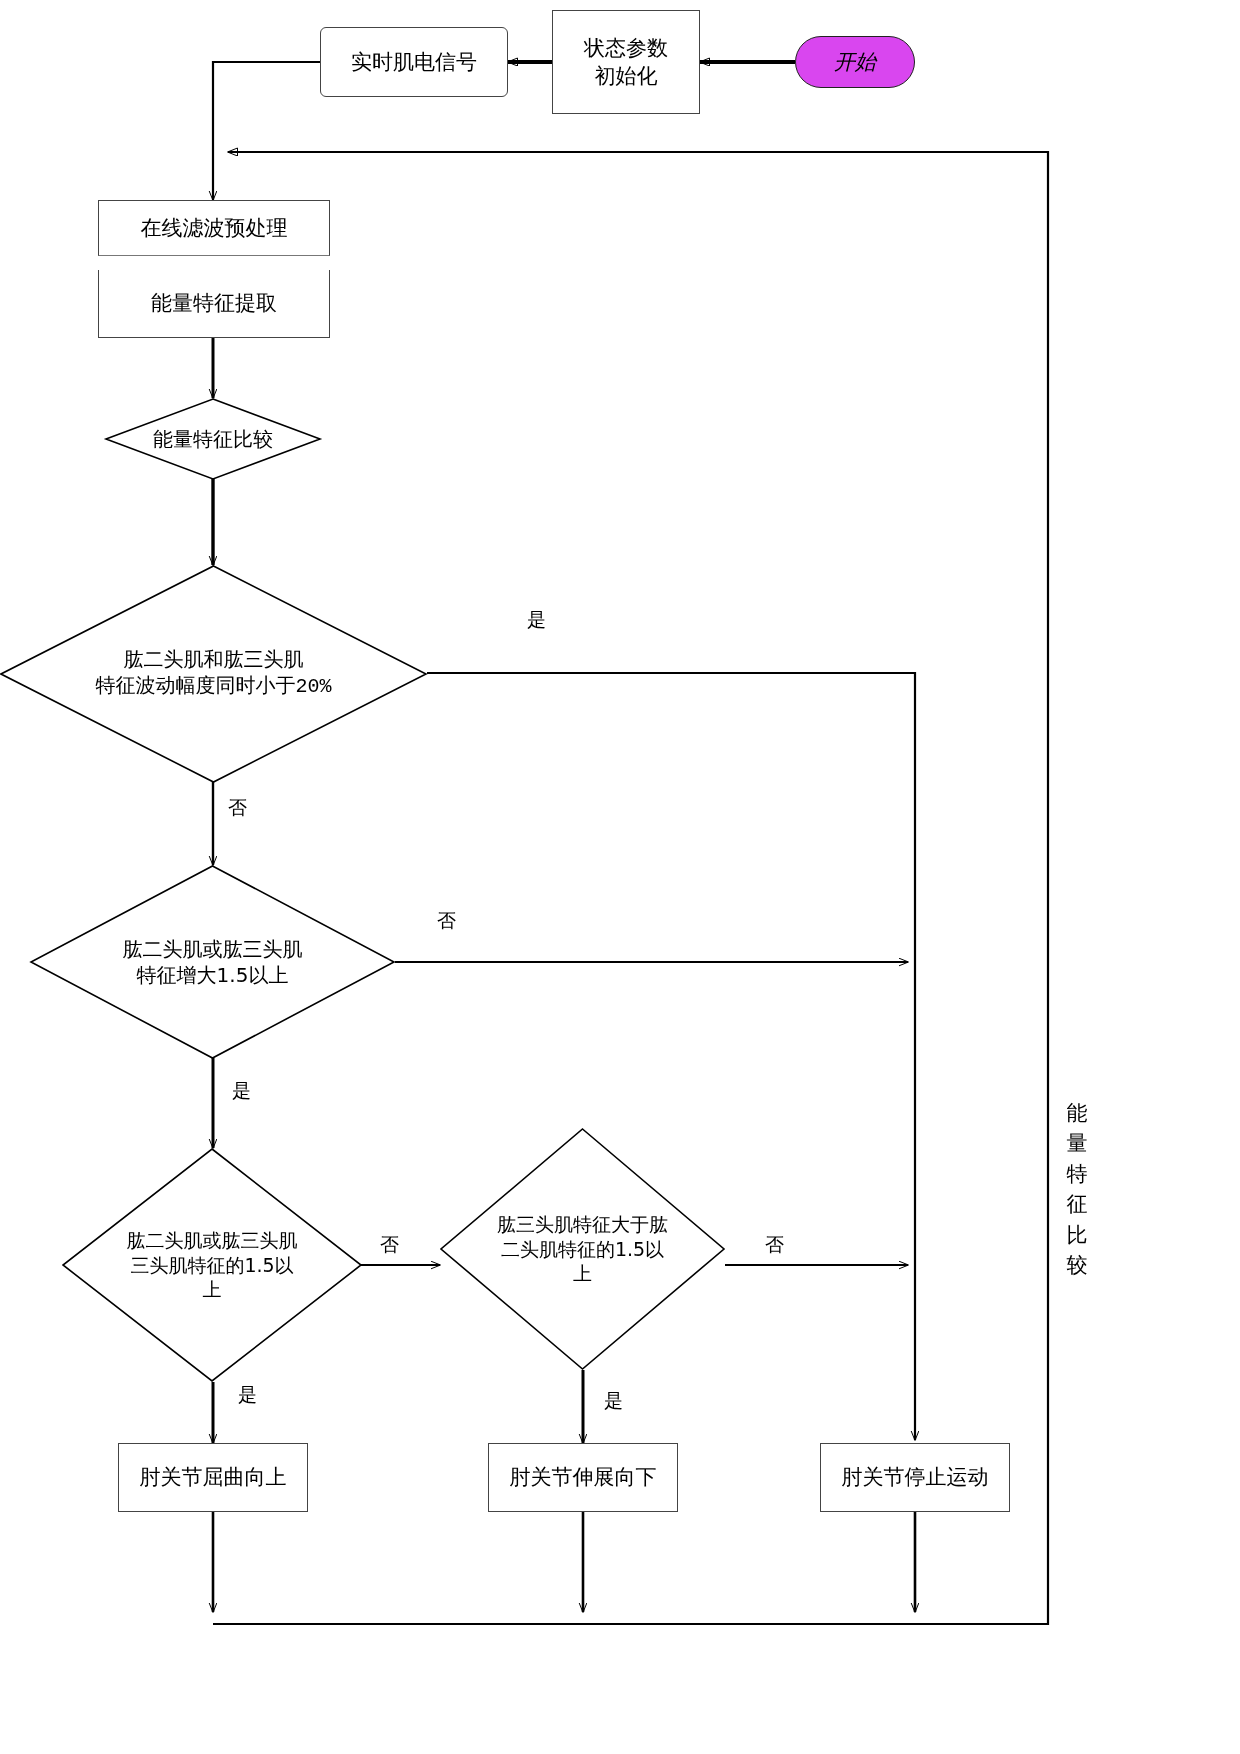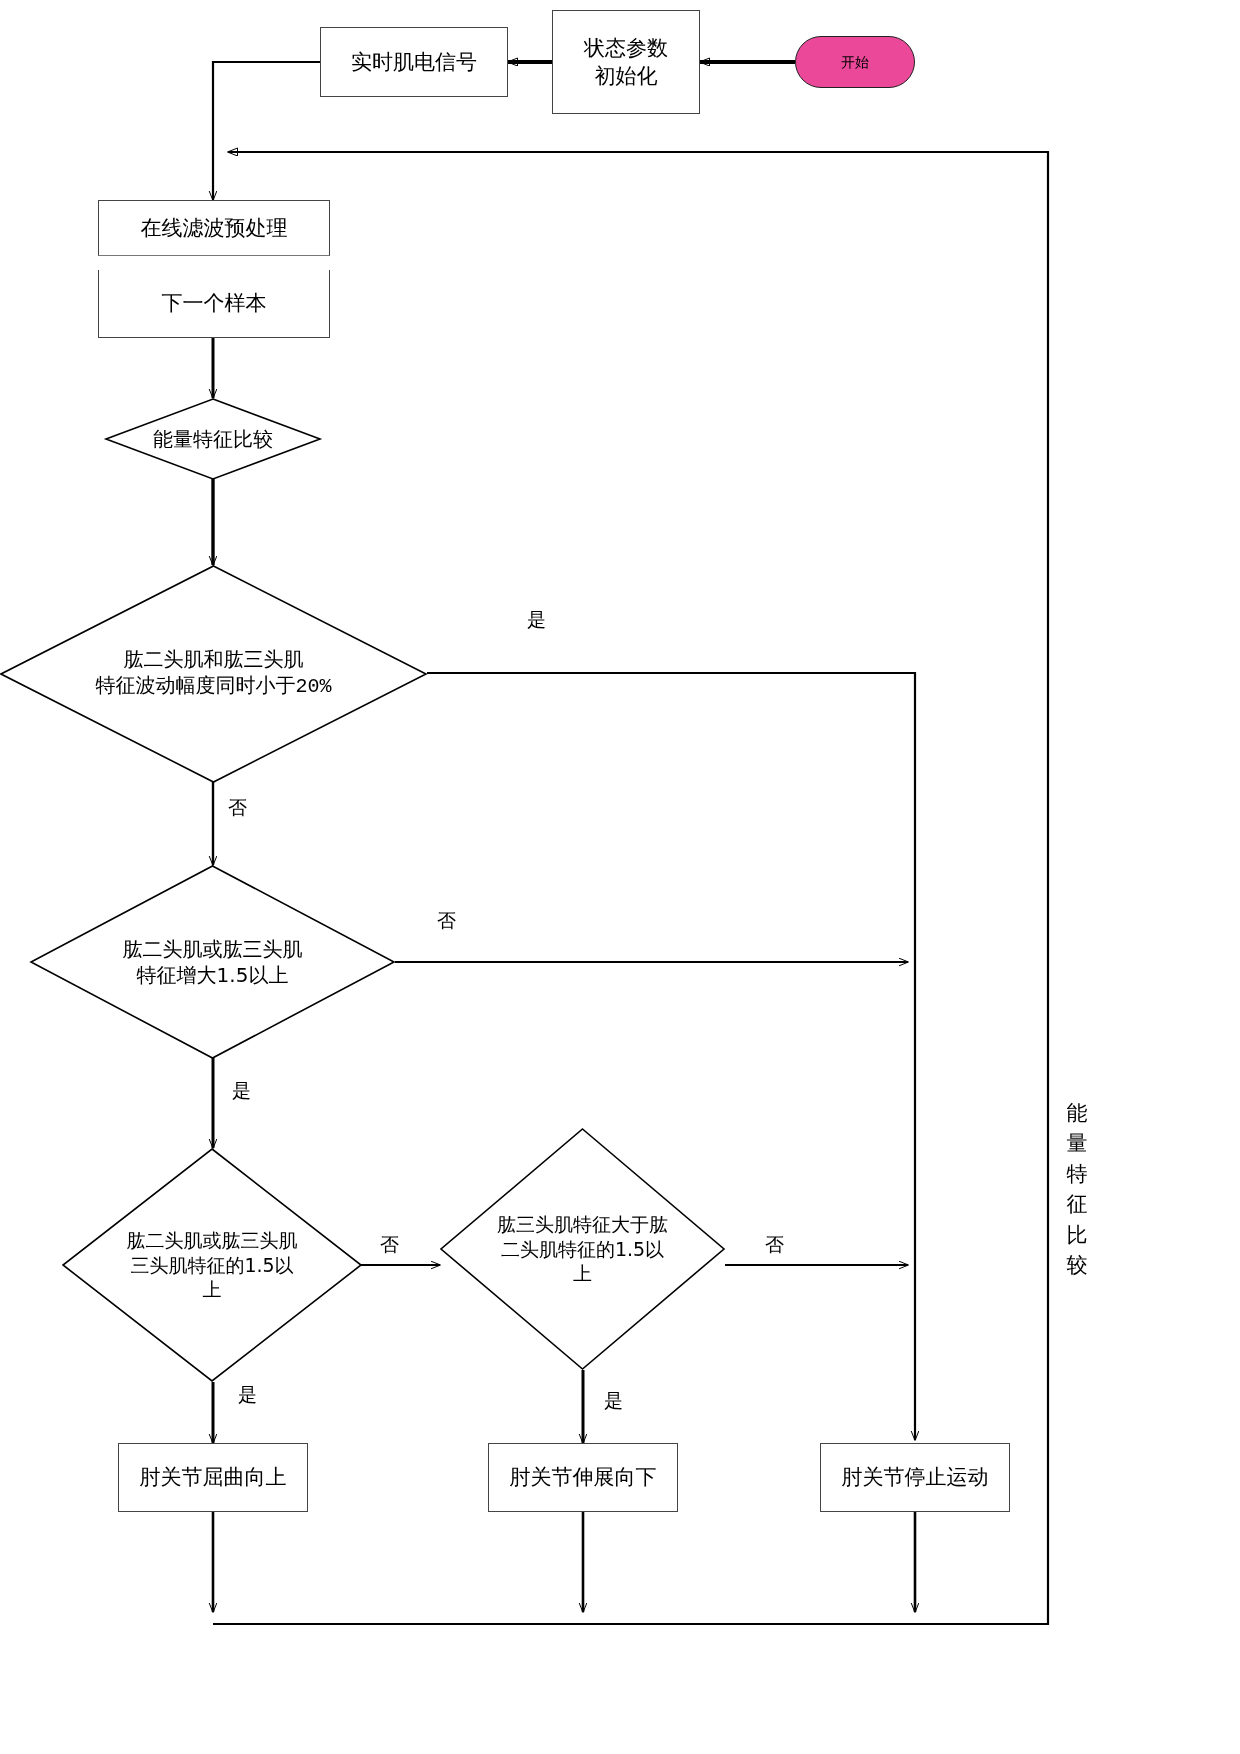--- a/index.html
+++ b/index.html
@@ -36,22 +36,23 @@
   }
   .box-split-bottom{
     border:1.5px solid #444;
     border-top:none;
     background:#fff;
     font-size:21px;
   }
   .oval{
     border:1.5px solid #222;
     border-radius:999px;
-    background:#ec4899;
-    font-size:14px;
+    background:#d946ef;
+    font-size:21px;
+    font-style:italic;
   }
   .diamond-wrap{
     position:absolute;
   }
   .diamond-wrap svg{
     position:absolute;
     left:0;top:0;
     overflow:visible;
   }
   .diamond-label{
@@ -145,30 +146,30 @@
 
   <div class="node oval" style="left:795px;top:36px;width:120px;height:52px;">
     <span>开始</span>
   </div>
 
   <div class="node box" style="left:552px;top:10px;width:148px;height:104px;white-space:pre-line;">
     <span>状态参数
 初始化</span>
   </div>
 
-  <div class="node box" style="left:320px;top:27px;width:188px;height:70px;">
+  <div class="node box" style="left:320px;top:27px;width:188px;height:70px;border-radius:6px;">
     <span>实时肌电信号</span>
   </div>
 
   <div class="node box-split-top" style="left:98px;top:200px;width:232px;height:56px;">
     <span>在线滤波预处理</span>
   </div>
 
   <div class="node box-split-bottom" style="left:98px;top:270px;width:232px;height:68px;">
-    <span>下一个样本</span>
+    <span>能量特征提取</span>
   </div>
 
   <div class="diamond-wrap" style="left:105px;top:398px;width:216px;height:82px;">
     <svg width="216" height="82" viewBox="0 0 216 82">
       <polygon points="108,1 215,41 108,81 1,41" fill="#fff" stroke="#000" stroke-width="1.6"></polygon>
     </svg>
     <div class="diamond-label">能量特征比较</div>
   </div>
 
   <div class="diamond-wrap" style="left:0px;top:565px;width:427px;height:218px;">

